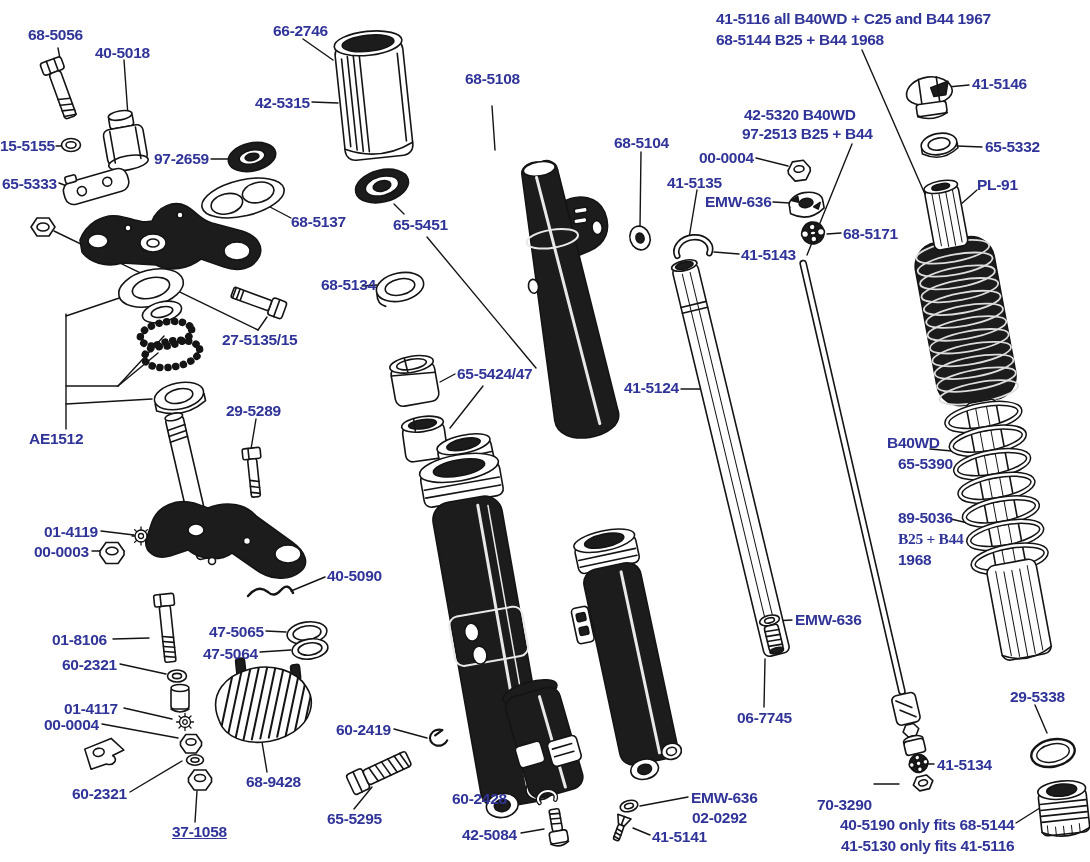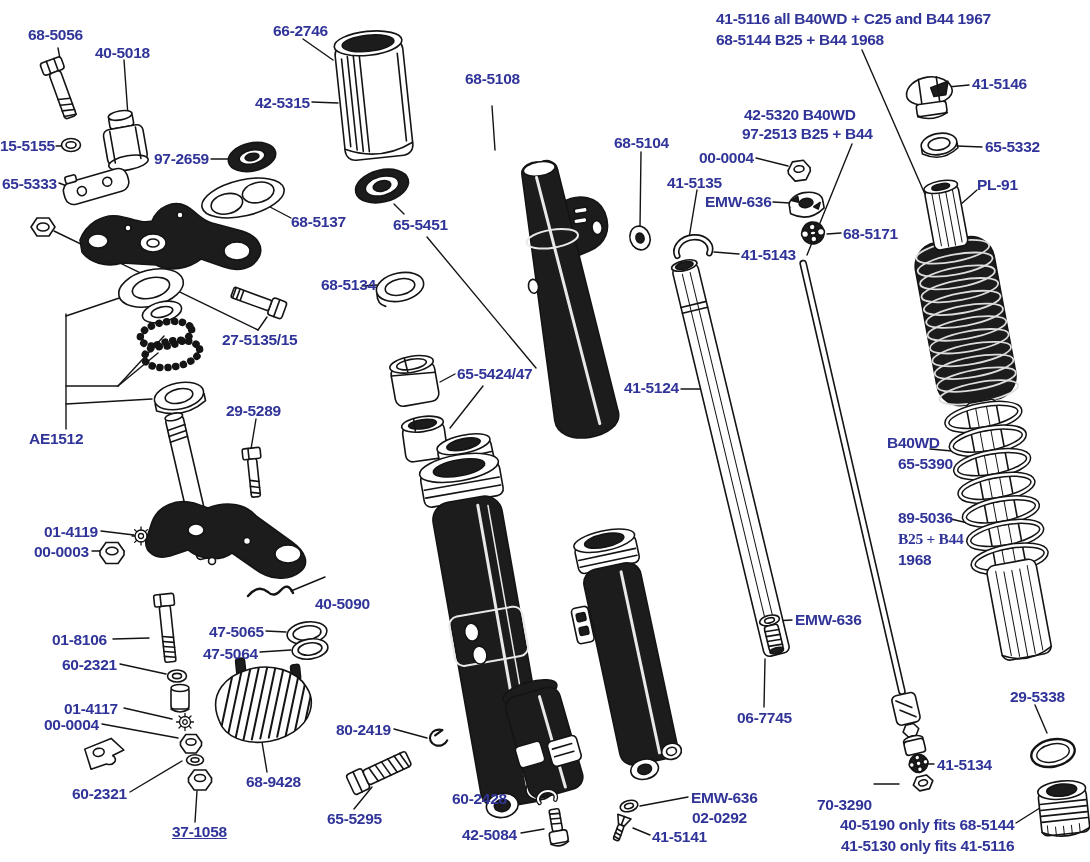--- a/index.html
+++ b/index.html
@@ -610,32 +610,32 @@
       <span class="part-label" style="left: 972px; top: 75px;">41-5146</span>
       <span class="part-label" style="left: 985px; top: 138px;">65-5332</span>
       <span class="part-label" style="left: 977px; top: 176px;">PL-91</span>
       <span class="part-label" style="left: 887px; top: 434px;">B40WD</span>
       <span class="part-label" style="left: 886px; top: 455px; margin-left: 12px;">65-5390</span>
       <span class="part-label" style="left: 898px; top: 509px;">89-5036</span>
       <span class="part-label" style="left: 898px; top: 530px; font-family: Liberation Serif, serif;">B25 + B44</span>
       <span class="part-label" style="left: 898px; top: 551px;">1968</span>
       <span class="part-label" style="left: 44px; top: 523px;">01-4119</span>
       <span class="part-label" style="left: 34px; top: 543px;">00-0003</span>
-      <span class="part-label" style="left: 315px; top: 567px; margin-top: 28px;">40-5090</span>
+      <span class="part-label" style="left: 327px; top: 567px;">40-5090</span>
       <span class="part-label" style="left: 52px; top: 631px;">01-8106</span>
       <span class="part-label" style="left: 62px; top: 656px;">60-2321</span>
       <span class="part-label" style="left: 209px; top: 623px;">47-5065</span>
       <span class="part-label" style="left: 203px; top: 645px;">47-5064</span>
       <span class="part-label" style="left: 64px; top: 700px;">01-4117</span>
       <span class="part-label" style="left: 44px; top: 716px;">00-0004</span>
       <span class="part-label" style="left: 72px; top: 785px;">60-2321</span>
       <span class="part-label" style="left: 246px; top: 773px;">68-9428</span>
       <span class="part-label" style="left: 172px; top: 823px; text-decoration: underline;">37-1058</span>
       <span class="part-label" style="left: 327px; top: 810px;">65-5295</span>
-      <span class="part-label" style="left: 336px; top: 721px;">80-2419</span>
+      <span class="part-label" style="left: 336px; top: 721px;">60-2419</span>
       <span class="part-label" style="left: 452px; top: 790px;">60-2428</span>
       <span class="part-label" style="left: 462px; top: 826px;">42-5084</span>
       <span class="part-label" style="left: 691px; top: 789px;">EMW-636</span>
       <span class="part-label" style="left: 692px; top: 809px;">02-0292</span>
       <span class="part-label" style="left: 652px; top: 828px;">41-5141</span>
       <span class="part-label" style="left: 737px; top: 709px;">06-7745</span>
       <span class="part-label" style="left: 795px; top: 611px;">EMW-636</span>
       <span class="part-label" style="left: 817px; top: 796px;">70-3290</span>
       <span class="part-label" style="left: 937px; top: 756px;">41-5134</span>
       <span class="part-label" style="left: 1010px; top: 688px;">29-5338</span>

